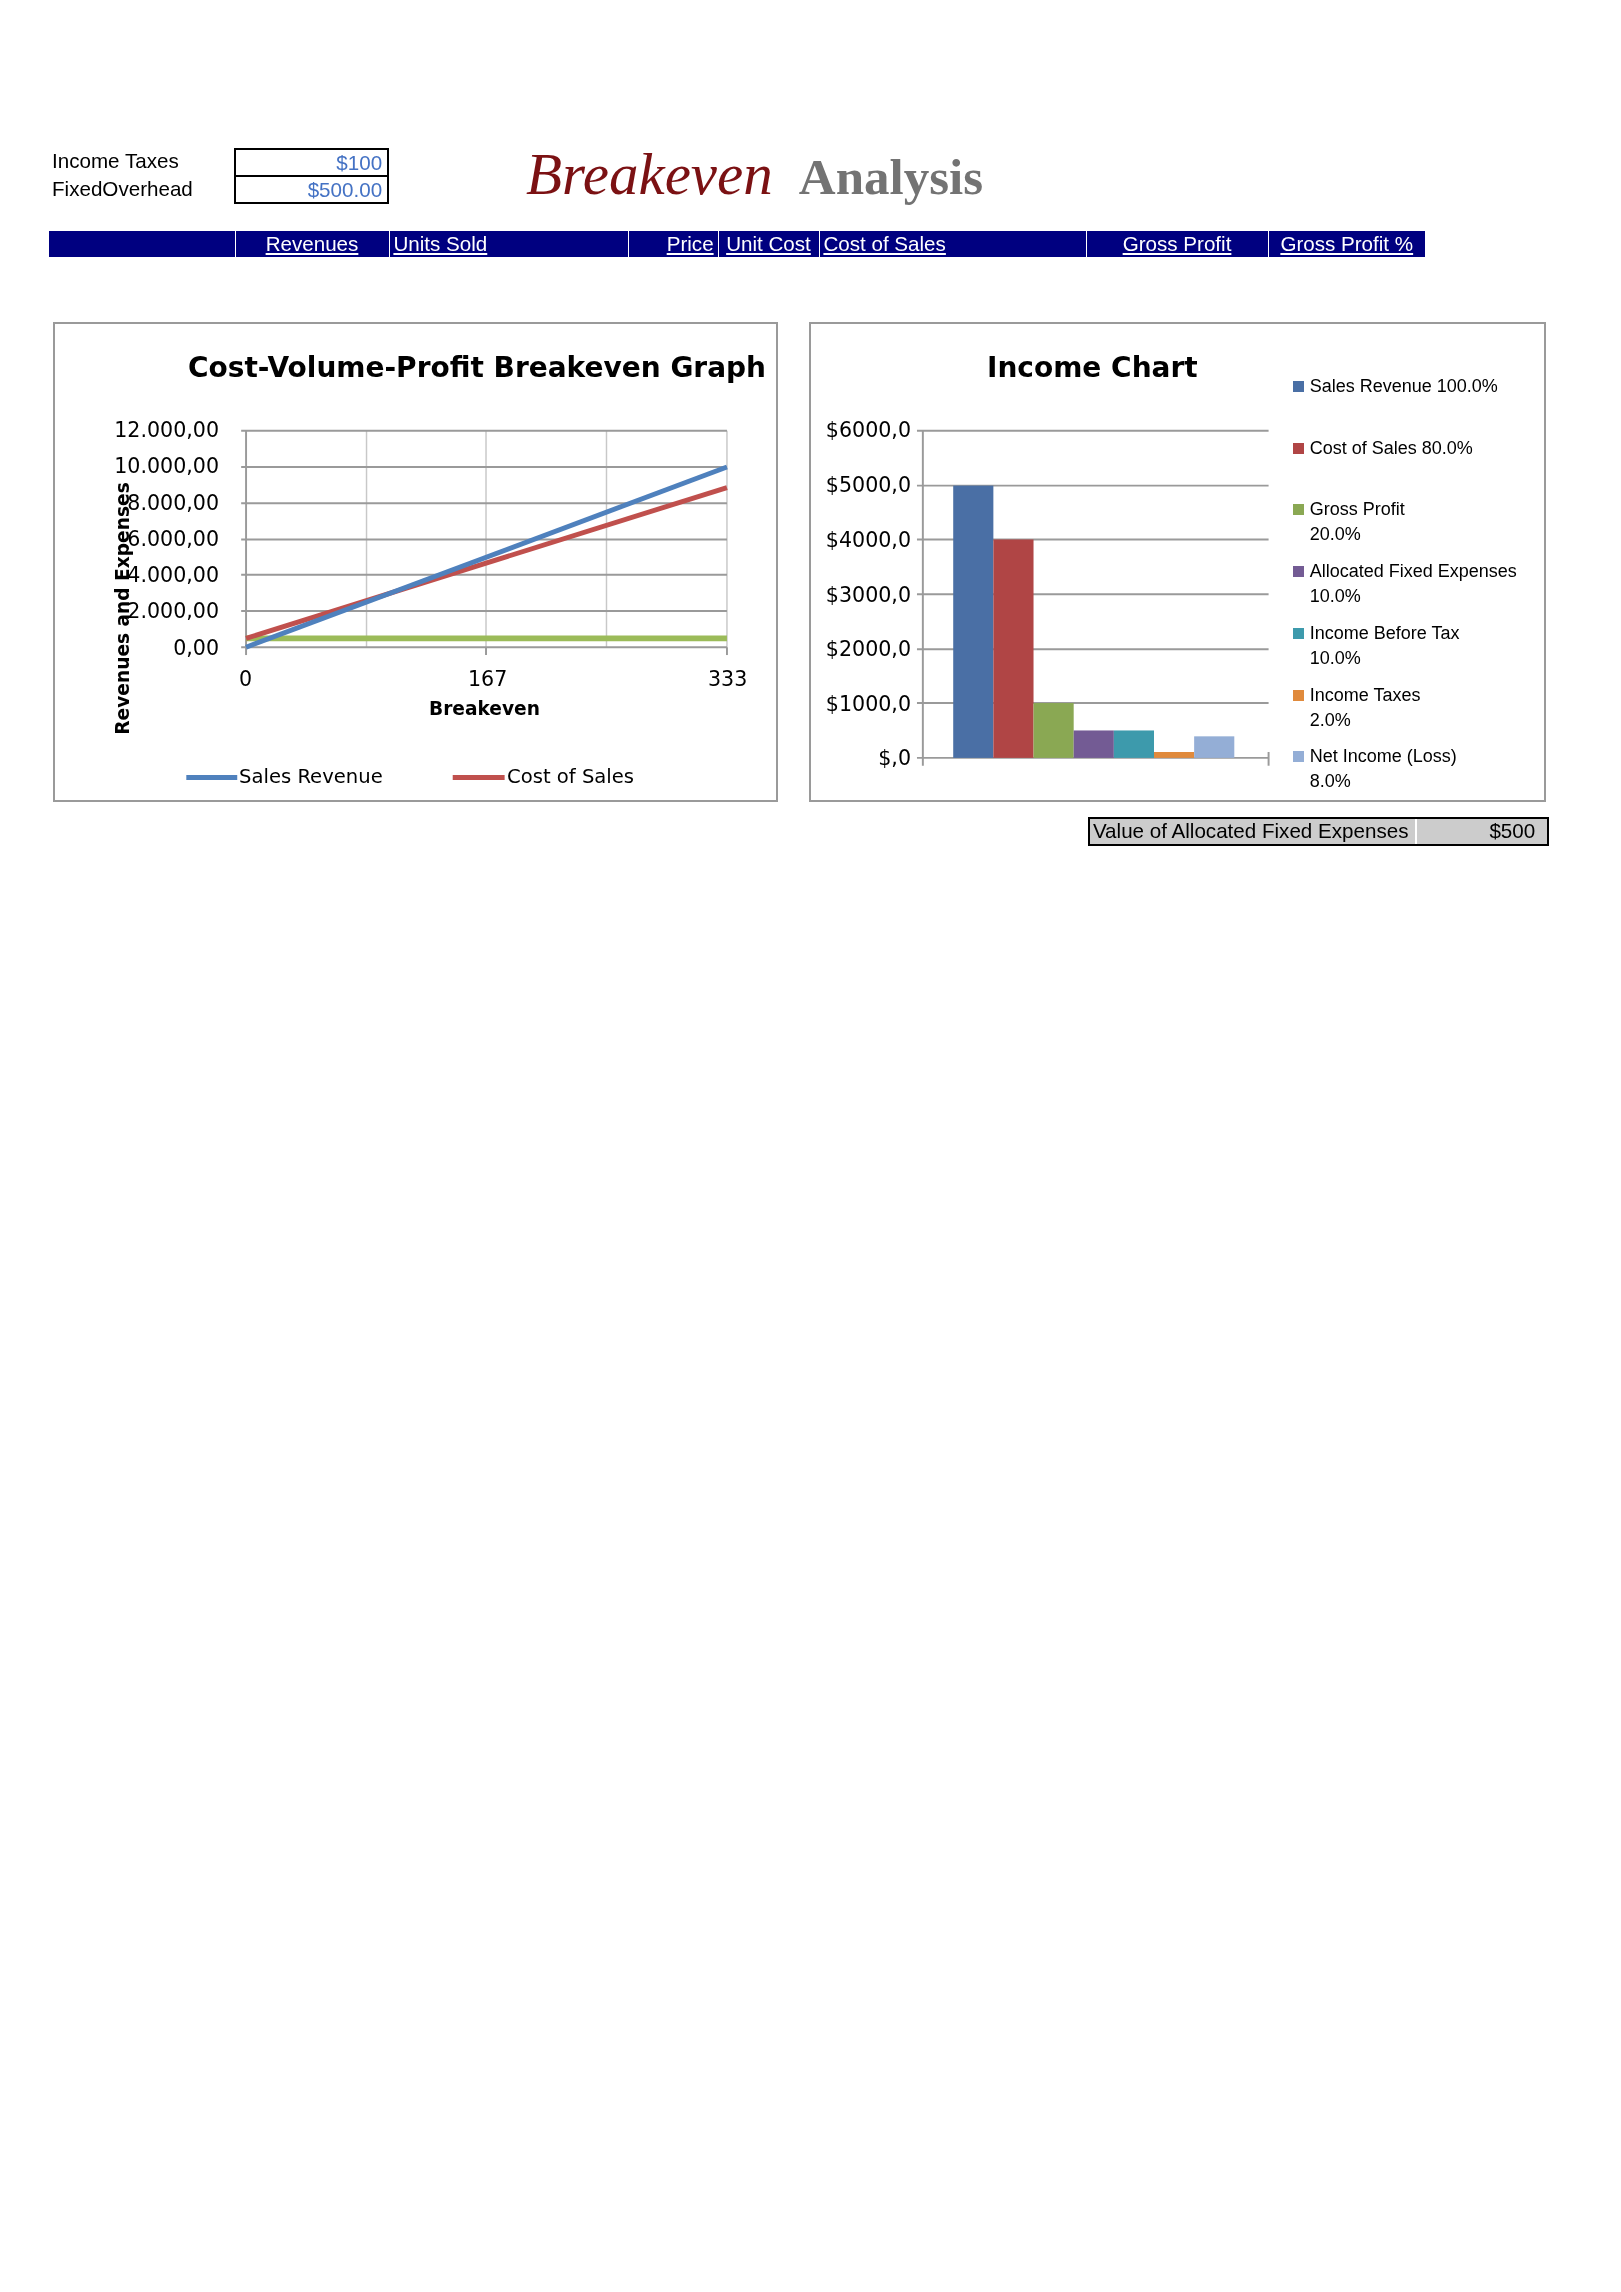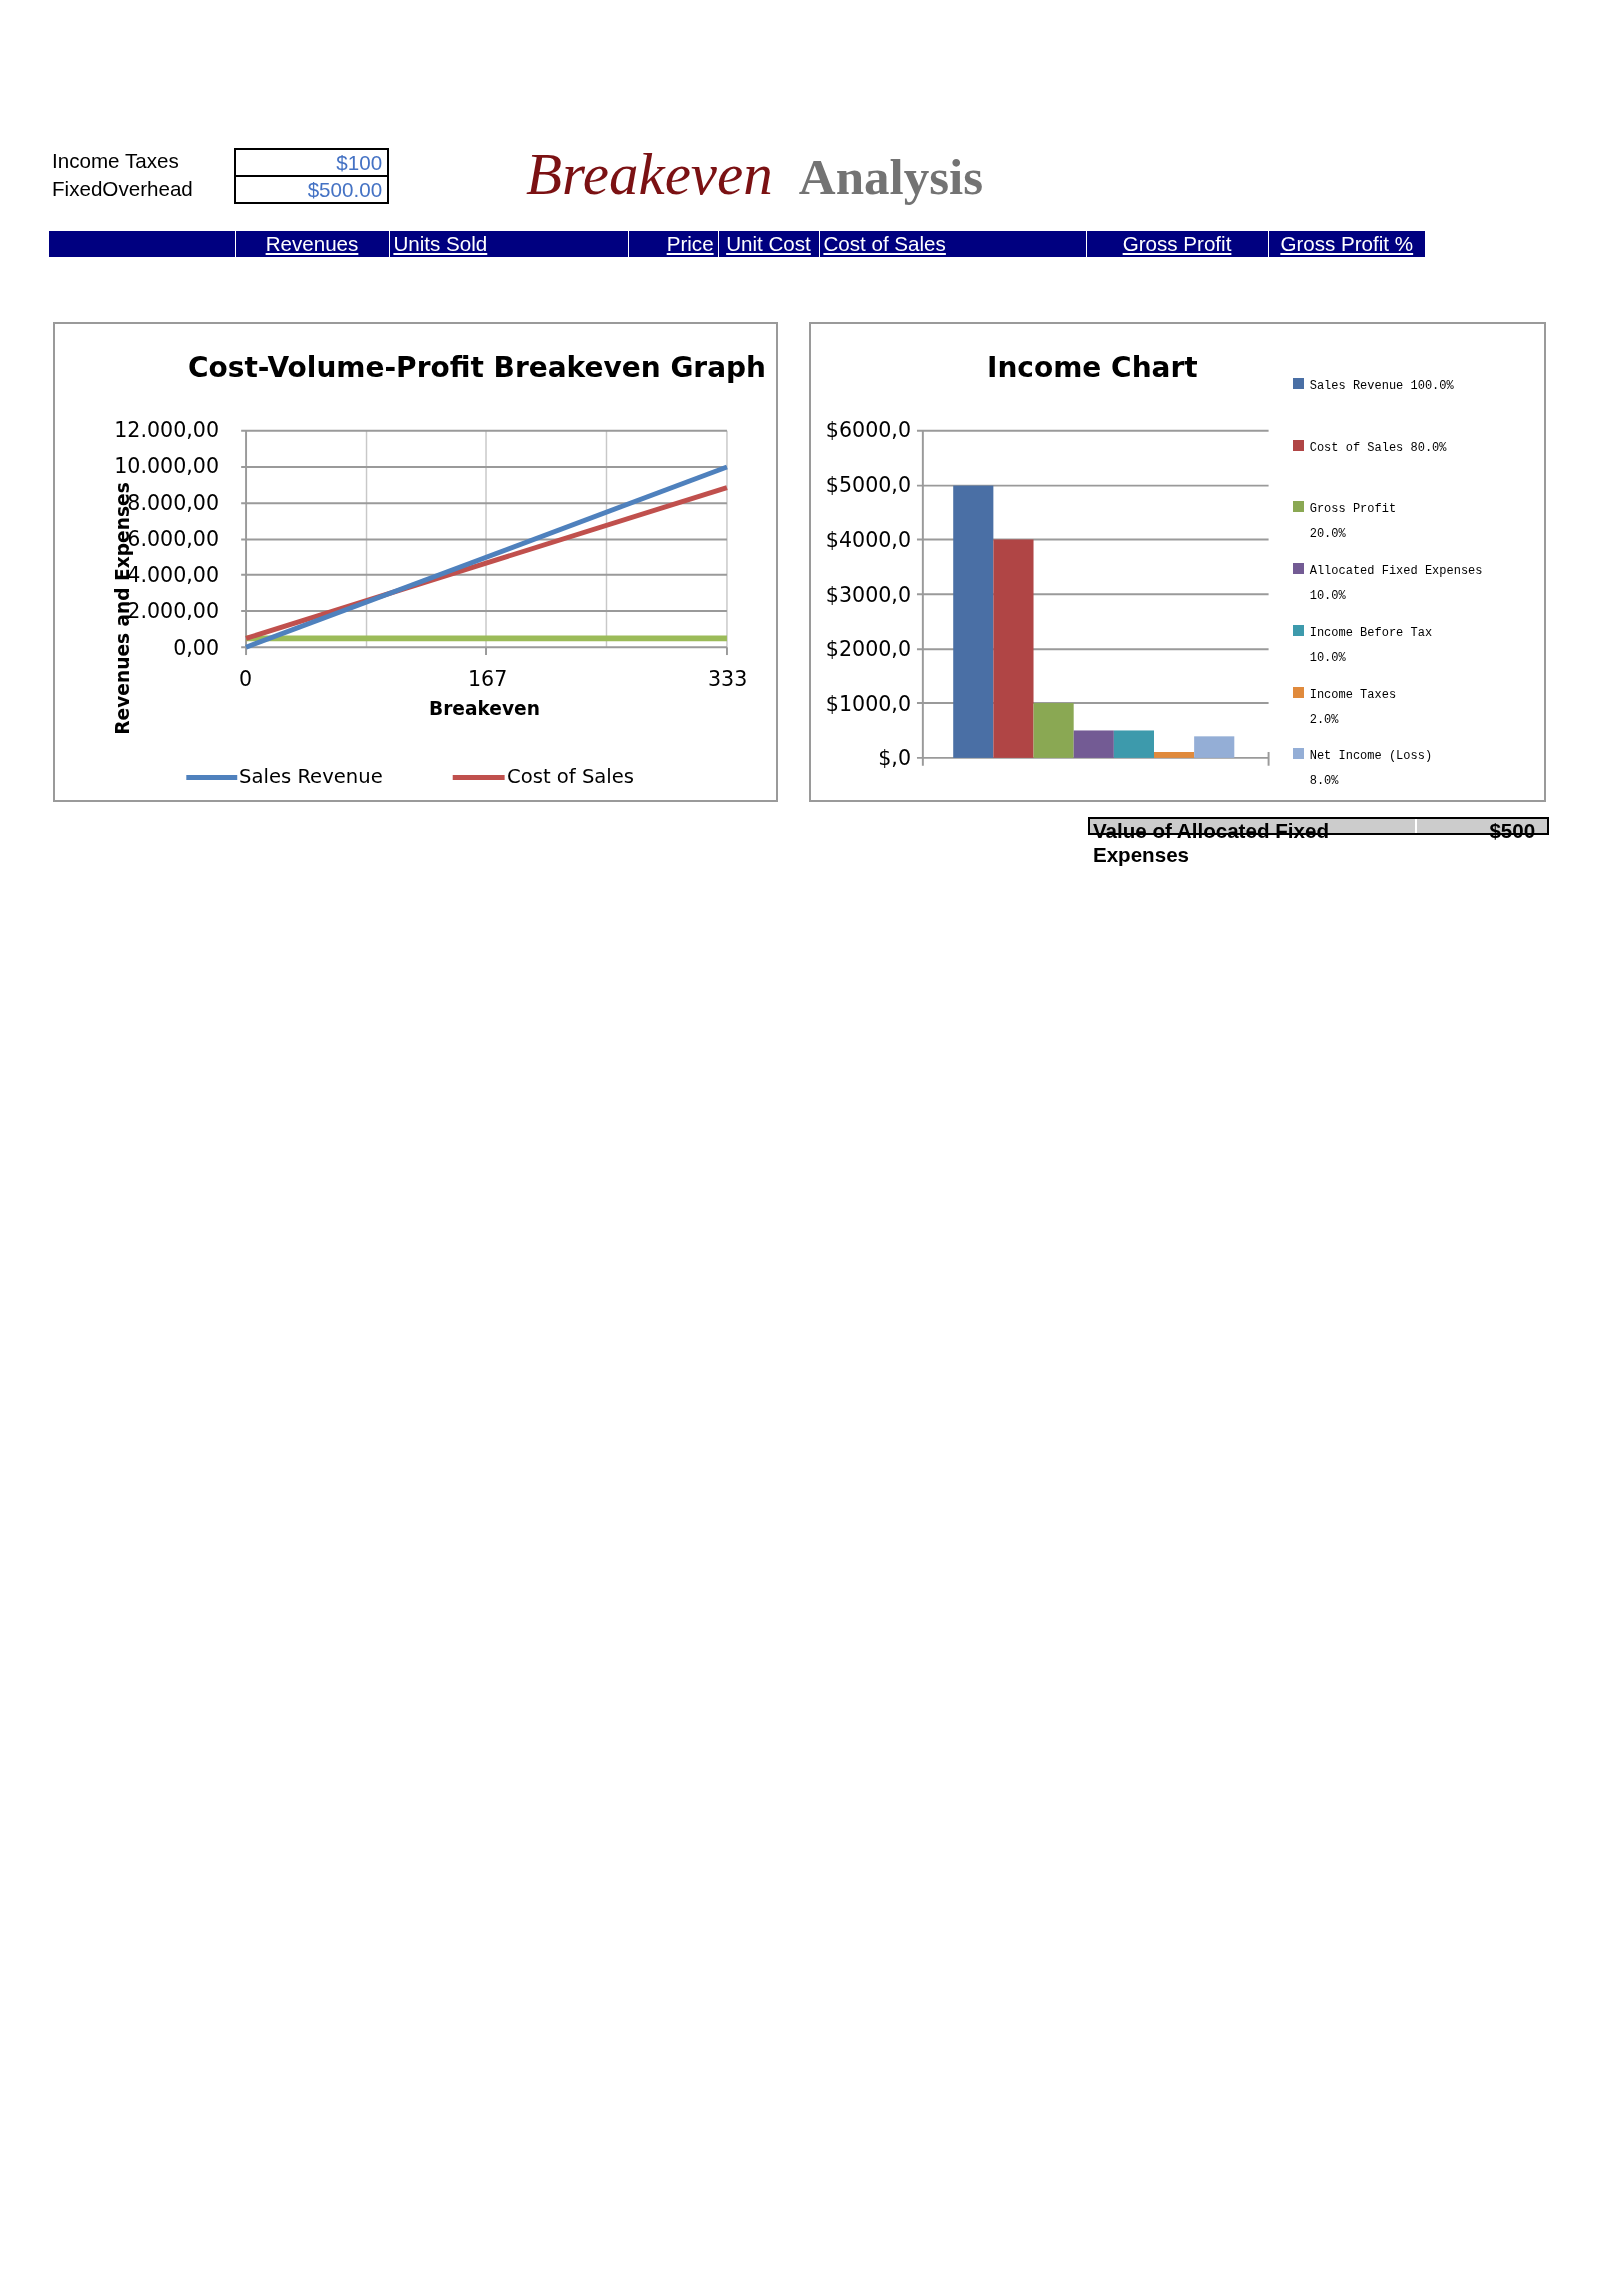--- a/index.html
+++ b/index.html
@@ -20,25 +20,25 @@
   table.grid th.first { border-left: none; }
   table.grid td { background: #cccccc; border: 2px solid #000; border-top: none; border-bottom: none; }
   table.grid tr.r1 td { border-top: 2px solid #000; }
   table.grid tr.r2 td { border-top: 2.9px solid #000; border-bottom: 2.9px solid #000; }
   table.grid td.in { background: #fff; color: #4472c4; }
   .r { text-align: right; } .l { text-align: left; } .c { text-align: center; }
 
   .chartbox { position: absolute; border: 2px solid #9a9a9a; box-sizing: border-box; background: #fff; }
   .ctitle { font-family: "DejaVu Sans", sans-serif; font-weight: bold; font-size: 28px; }
   .tick { font-family: "DejaVu Sans", sans-serif; font-size: 20.6px; position: absolute; white-space: nowrap; }
-  .leg { font-family: Liberation Mono, monospace; font-size: 12px; position: absolute; white-space: nowrap; line-height: 24.5px; }
+  .leg { font-family: Liberation Sans, sans-serif; font-size: 18px; position: absolute; white-space: nowrap; line-height: 24.5px; }
   .sw { display: inline-block; width: 10.8px; height: 10.8px; margin-right: 5.9px; vertical-align: 0px; }
 
-  .valbox { position: absolute; left: 1088px; top: 817px; width: 461px; height: 18px;
-            border: 2.9px solid #000; box-sizing: border-box; background: #cccccc; font-size: 20.6px; line-height: 23.5px; display: flex; font-weight: bold; }
+  .valbox { position: absolute; left: 1088px; top: 817px; width: 461px; height: 29px;
+            border: 2.9px solid #000; box-sizing: border-box; background: #cccccc; font-size: 20.6px; line-height: 23.5px; display: flex; }
   .valbox .vl { flex: 1; padding-left: 2.9px; border-right: 2px solid #fff; }
   .valbox .vv { width: 118px; text-align: right; padding-right: 11.8px; }
 </style>
 </head>
 <body>
 
 <div class="abs lbl" style="left:52px;top:147px;">Income Taxes</div>
 <div class="abs lbl" style="left:52px;top:175px;">FixedOverhead</div>
 <div class="abs inbox" style="left:234px;top:148px;width:155px;height:38px;line-height:25.5px;">$100</div>
 <div class="abs inbox" style="left:234px;top:175px;width:155px;height:29px;line-height:25.5px;">$500.00</div>

